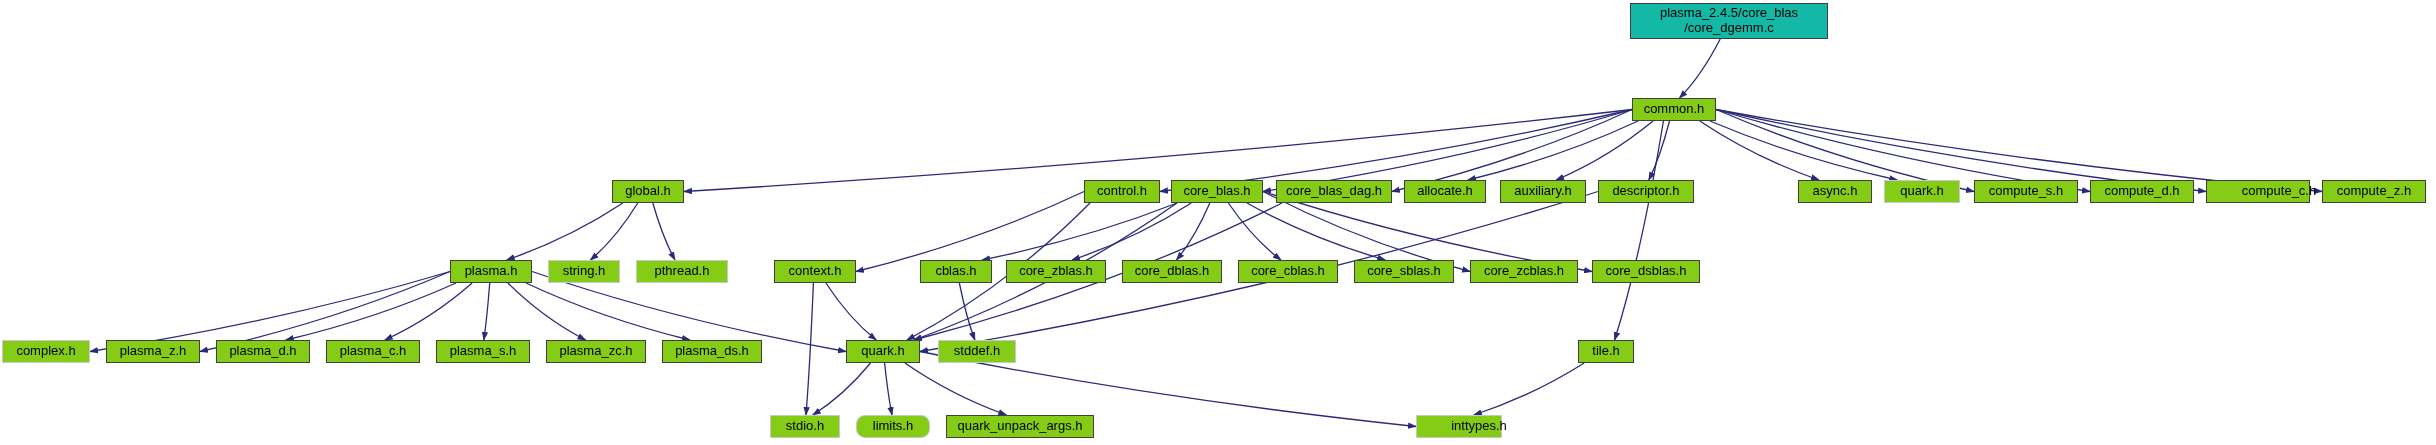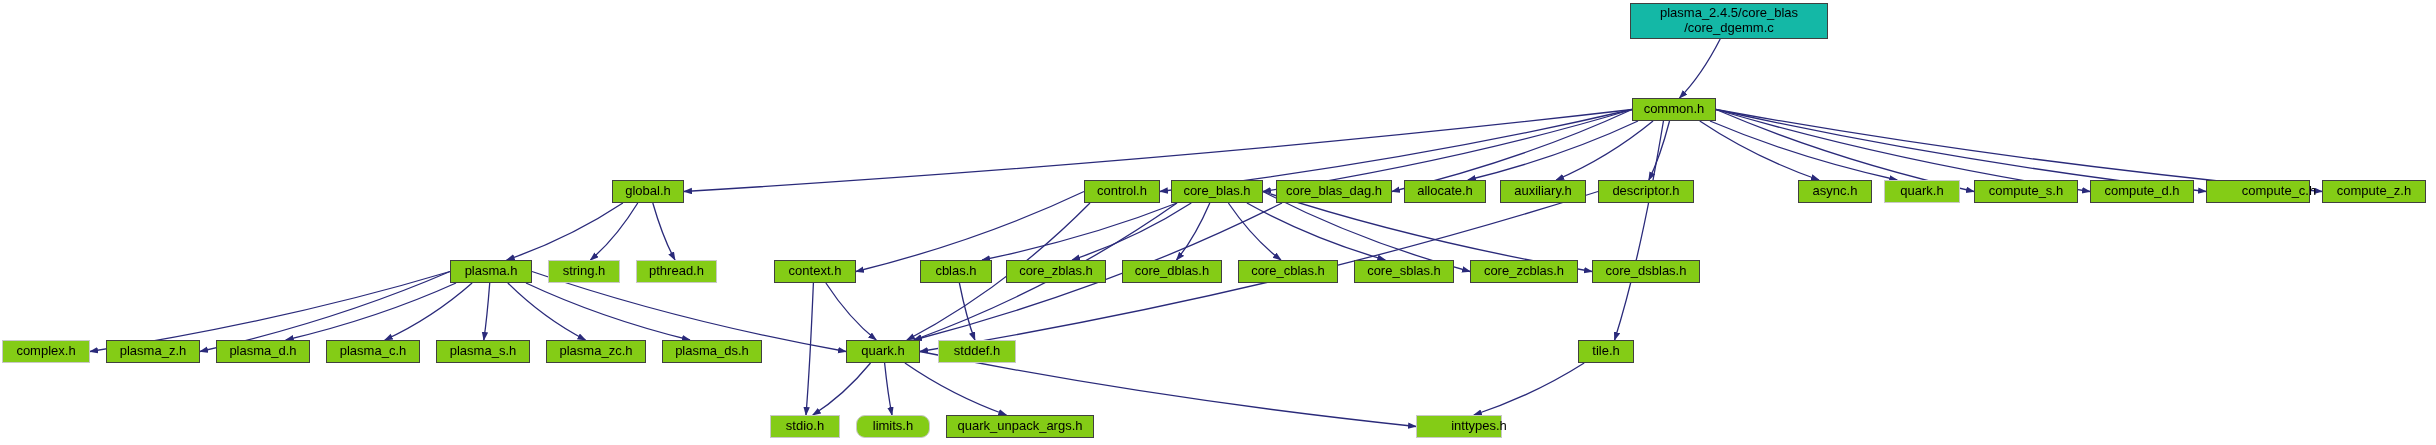--- a/index.html
+++ b/index.html
@@ -83,21 +83,21 @@
     <div class="node" style="left: 1500px; top: 180px; width: 86px; height: 23px;">auxiliary.h</div>
     <div class="node" style="left: 1598px; top: 180px; width: 96px; height: 23px;">descriptor.h</div>
     <div class="node" style="left: 1798px; top: 180px; width: 74px; height: 23px;">async.h</div>
     <div class="node light" style="left: 1884px; top: 180px; width: 76px; height: 23px;">quark.h</div>
     <div class="node" style="left: 1974px; top: 180px; width: 104px; height: 23px;">compute_s.h</div>
     <div class="node" style="left: 2090px; top: 180px; width: 104px; height: 23px;">compute_d.h</div>
     <div class="node" style="left: 2206px; top: 180px; width: 104px; height: 23px; padding-left: 42px;">compute_c.h</div>
     <div class="node" style="left: 2322px; top: 180px; width: 104px; height: 23px;">compute_z.h</div>
     <div class="node" style="left: 450px; top: 260px; width: 82px; height: 23px;">plasma.h</div>
     <div class="node light" style="left: 548px; top: 260px; width: 72px; height: 23px;">string.h</div>
-    <div class="node light" style="left: 636px; top: 260px; width: 81px; height: 23px;">pthread.h</div>
+    <div class="node light" style="left: 636px; top: 260px; width: 92px; height: 23px;">pthread.h</div>
     <div class="node" style="left: 774px; top: 260px; width: 82px; height: 23px;">context.h</div>
     <div class="node" style="left: 920px; top: 260px; width: 72px; height: 23px;">cblas.h</div>
     <div class="node" style="left: 1006px; top: 260px; width: 100px; height: 23px;">core_zblas.h</div>
     <div class="node" style="left: 1122px; top: 260px; width: 100px; height: 23px;">core_dblas.h</div>
     <div class="node" style="left: 1238px; top: 260px; width: 100px; height: 23px;">core_cblas.h</div>
     <div class="node" style="left: 1354px; top: 260px; width: 100px; height: 23px;">core_sblas.h</div>
     <div class="node" style="left: 1470px; top: 260px; width: 108px; height: 23px;">core_zcblas.h</div>
     <div class="node" style="left: 1592px; top: 260px; width: 108px; height: 23px;">core_dsblas.h</div>
     <div class="node light" style="left: 2px; top: 340px; width: 88px; height: 23px;">complex.h</div>
     <div class="node" style="left: 106px; top: 340px; width: 94px; height: 23px;">plasma_z.h</div>

